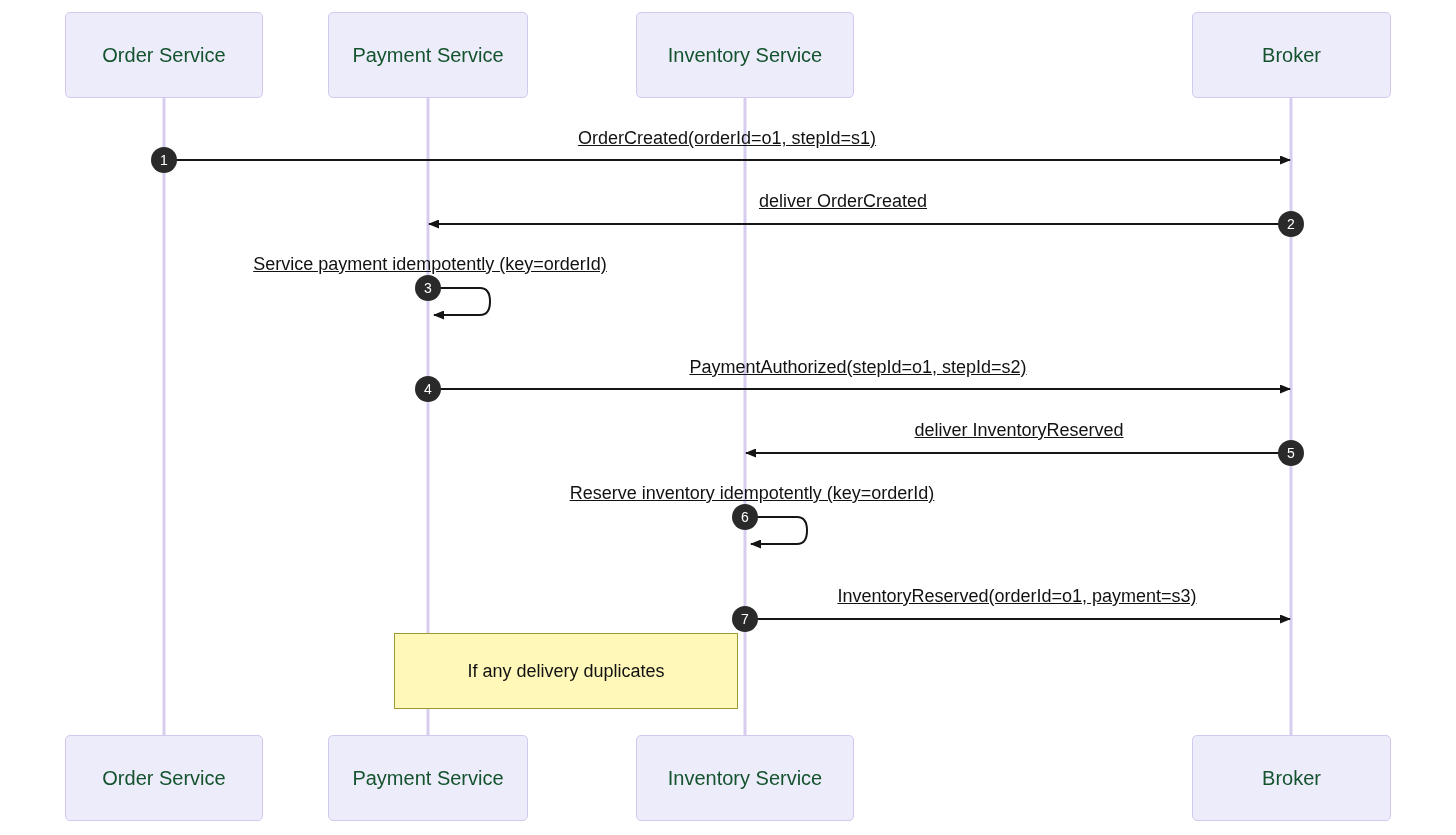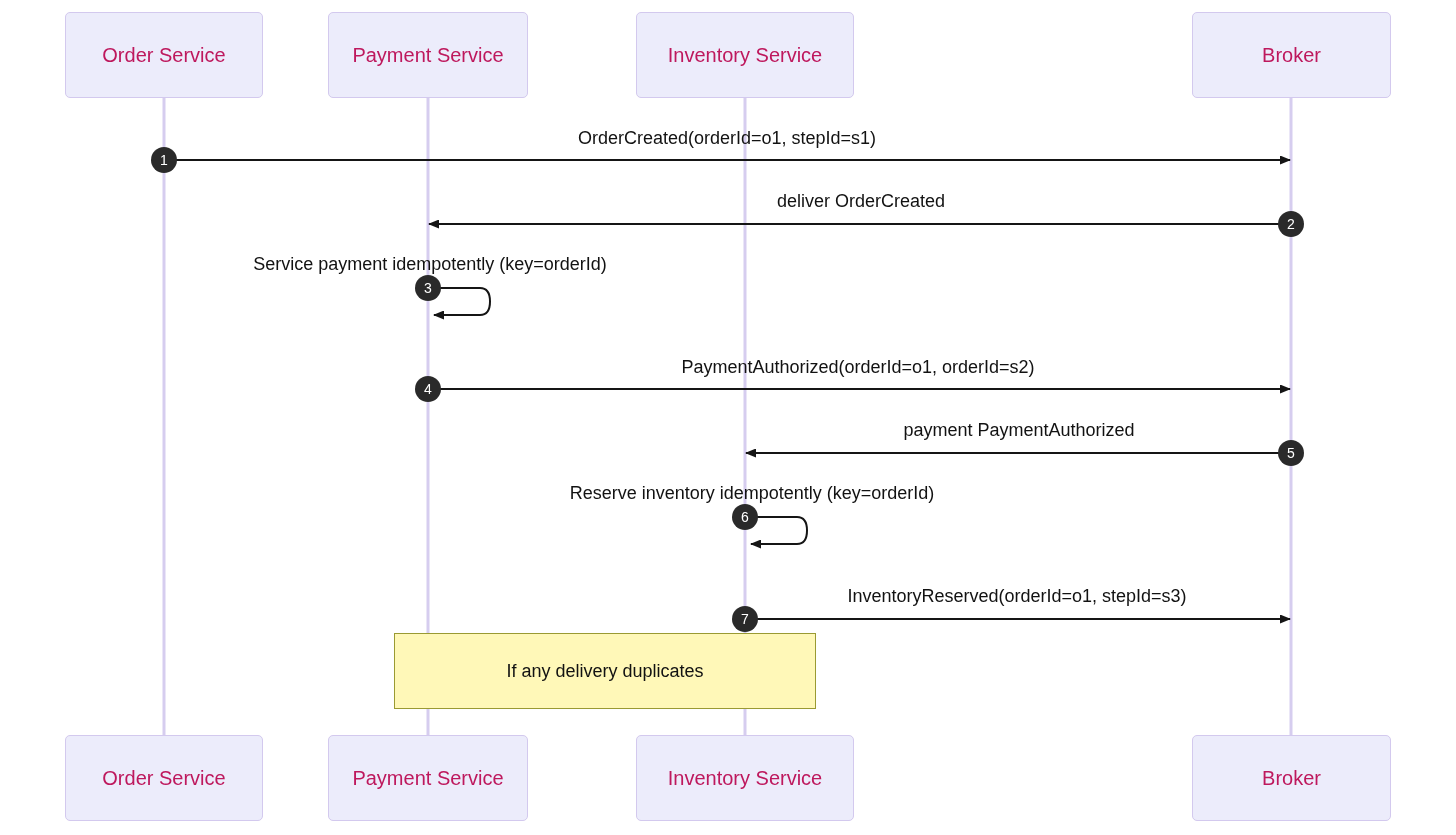--- a/index.html
+++ b/index.html
@@ -28,32 +28,33 @@
   }
   .participant-box {
     position: absolute;
     box-sizing: border-box;
     background: #ECECFB;
     border: 1px solid #D3C9EE;
     border-radius: 5px;
     display: flex;
     align-items: center;
     justify-content: center;
-    color: #be185d;
+    color: #14532d;
     font-size: 20px;
     font-family: "Liberation Sans", sans-serif;
   }
   .msg-label {
     position: absolute;
     transform: translateX(-50%);
     white-space: nowrap;
     color: #121212;
     font-size: 18px;
     font-family: "Liberation Sans", sans-serif;
     text-align: right;
+    text-decoration: underline;
   }
   .seq-num {
     position: absolute;
     width: 26px;
     height: 26px;
     border-radius: 50%;
     background: #2A2A2A;
     color: #ffffff;
     font-size: 14px;
     font-family: "Liberation Sans", sans-serif;
@@ -132,34 +133,34 @@
       </div>
       <div class="participant-box" style="left: 636px; top: 735px; width: 218px; height: 86px;">
         <span>Inventory Service</span>
       </div>
       <div class="participant-box" style="left: 1192px; top: 735px; width: 199px; height: 86px;">
         <span>Broker</span>
       </div>
     </div>
   <div id="message-labels">
       <div class="msg-label" style="left: 727px; top: 128px;">OrderCreated(orderId=o1, stepId=s1)</div>
-      <div class="msg-label" style="left: 861px; top: 191px;">deliver OrderCreated</div>
+      <div class="msg-label" style="left: 843px; top: 191px;">deliver OrderCreated</div>
       <div class="msg-label" style="left: 430px; top: 254px;">Service payment idempotently (key=orderId)</div>
-      <div class="msg-label" style="left: 858px; top: 357px;">PaymentAuthorized(orderId=o1, orderId=s2)</div>
-      <div class="msg-label" style="left: 1019px; top: 420px;">payment PaymentAuthorized</div>
+      <div class="msg-label" style="left: 858px; top: 357px;">PaymentAuthorized(stepId=o1, stepId=s2)</div>
+      <div class="msg-label" style="left: 1019px; top: 420px;">deliver InventoryReserved</div>
       <div class="msg-label" style="left: 746px; top: 483px; margin-left: 6px;">Reserve inventory idempotently (key=orderId)</div>
-      <div class="msg-label" style="left: 1017px; top: 586px;">InventoryReserved(orderId=o1, stepId=s3)</div>
+      <div class="msg-label" style="left: 1017px; top: 586px;">InventoryReserved(orderId=o1, payment=s3)</div>
     </div>
   <div id="sequence-numbers">
       <div class="seq-num" style="left: 164px; top: 160px;">1</div>
       <div class="seq-num" style="left: 1291px; top: 224px;">2</div>
       <div class="seq-num" style="left: 428px; top: 288px;">3</div>
       <div class="seq-num" style="left: 428px; top: 389px;">4</div>
       <div class="seq-num" style="left: 1291px; top: 453px;">5</div>
       <div class="seq-num" style="left: 745px; top: 517px;">6</div>
       <div class="seq-num" style="left: 745px; top: 619px;">7</div>
     </div>
 
-  <div class="note-box" id="note-box" style="left: 394px; top: 633px; width: 422px; height: 76px;">
+  <div class="note-box" id="note-box" style="left: 394px; top: 633px; width: 344px; height: 76px;">
       <div>If any delivery duplicates</div>
     </div>
 
 </div>
 
 </body></html>

